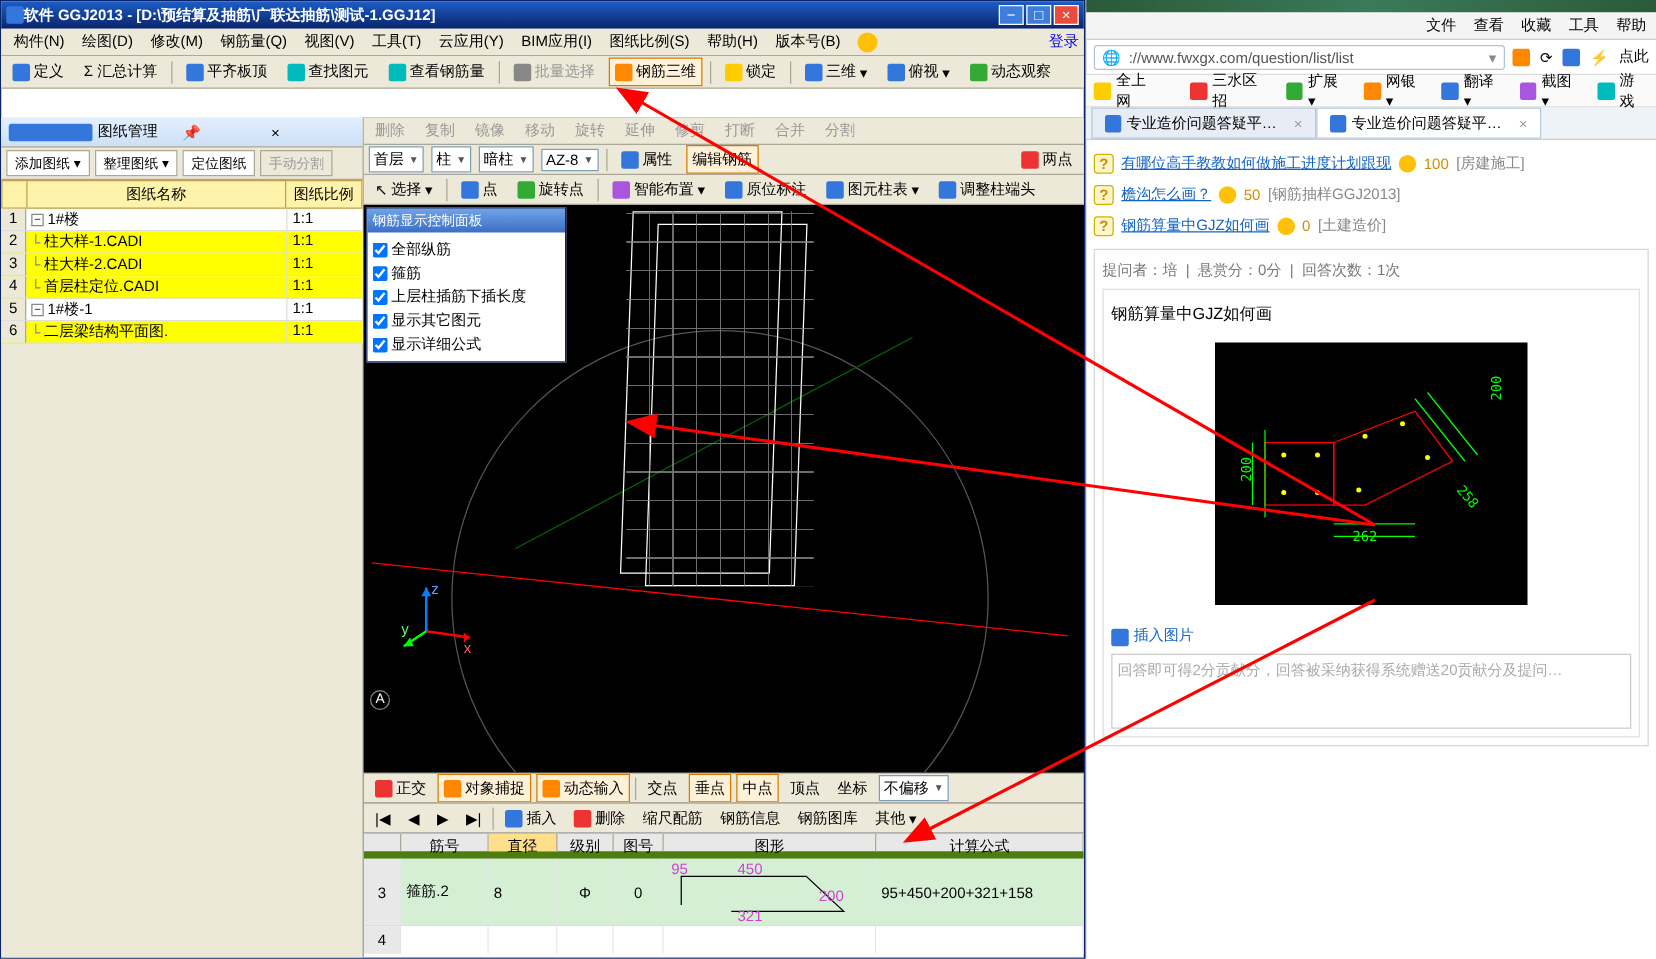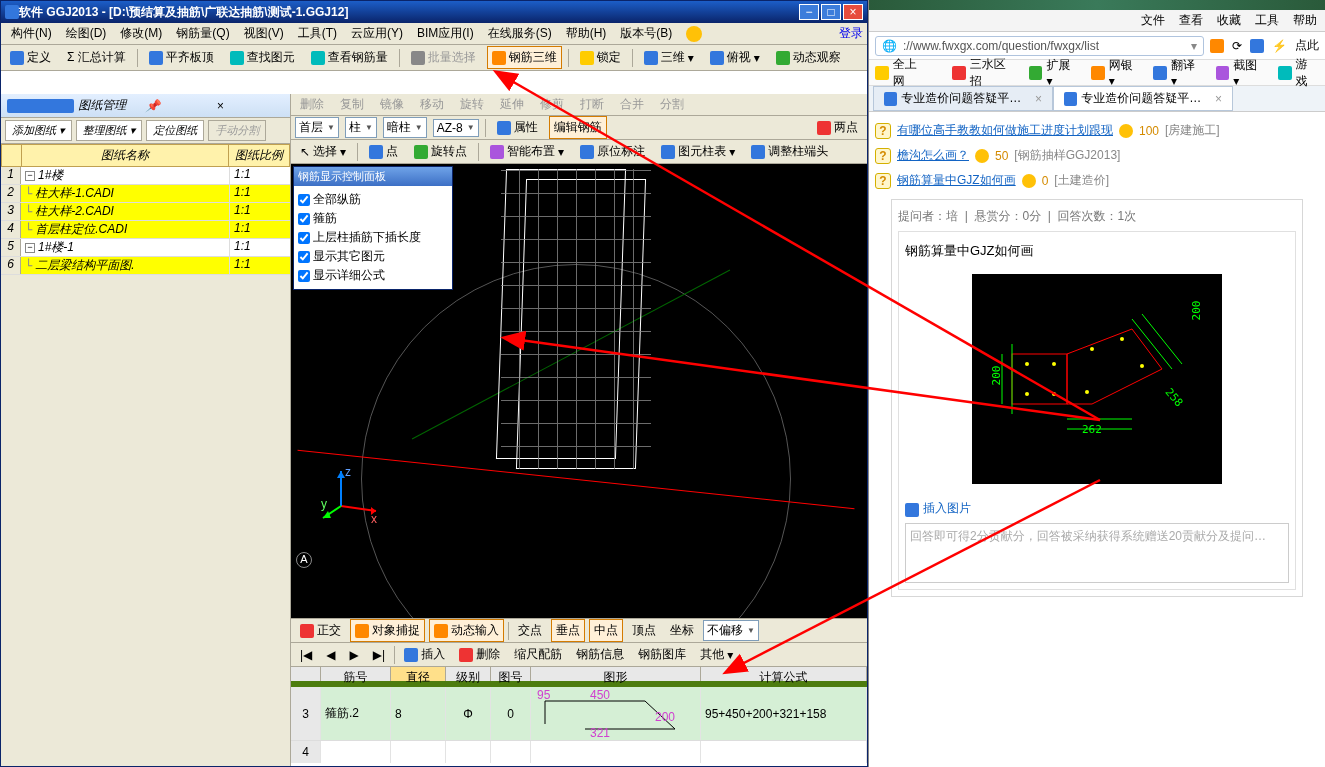--- a/index.html
+++ b/index.html
@@ -17,21 +17,21 @@
 .login-link { margin-left:auto; color:#0000ee; cursor:pointer; }
 .duck-icon { width:16px; height:16px; background:#ffc107; border-radius:50%; margin-left:6px; }
 
 .toolbar { background:#ece9d8; height:26px; display:flex; align-items:center; padding:0 4px; gap:6px; border-bottom:1px solid #aca899; }
 .tb-btn { display:flex; align-items:center; gap:3px; padding:2px 4px; cursor:pointer; border:1px solid transparent; }
 .tb-btn.highlight { border:1px solid #d47b00; background:#fff0d8; }
 .tb-btn.disabled { color:#999; }
 .tb-sep { width:1px; height:18px; background:#aca899; }
 
 
-.left-panel { position:absolute; left:0; top:93px; width:290px; bottom:0; background:#ece9d8; border-right:1px solid #aca899;font-style:italic; }
+.left-panel { position:absolute; left:0; top:93px; width:290px; bottom:0; background:#ece9d8; border-right:1px solid #aca899; }
 .panel-title { background:linear-gradient(#e3efff,#cde0f5); padding:3px 6px; border-bottom:1px solid #aca899; display:flex; align-items:center; }
 .panel-title span { flex:1; }
 .tabs-row { display:flex; background:#ece9d8; border-bottom:1px solid #aca899; }
 .tab { padding:3px 8px; border:1px solid #aca899; border-bottom:none; background:#fff; cursor:pointer; margin-right:-1px; }
 .tab.inactive { background:#ece9d8; }
 .sub-toolbar { display:flex; padding:2px 4px; gap:4px; border-bottom:1px solid #aca899; }
 .chip { padding:2px 6px; border:1px solid #aca899; background:#fff; cursor:pointer; font-size:11px; }
 .chip.disabled { color:#999; background:#ece9d8; }
 .drawing-grid { background:#fff; }
 .grid-header { display:flex; background:#fff2ab; border:1px solid #c0a050; }
@@ -92,21 +92,21 @@
 .br-tab { padding:3px 10px; border:1px solid #b7c7da; background:#fff; font-size:12px; cursor:pointer; display:flex; align-items:center; gap:4px; max-width:180px; white-space:nowrap; overflow:hidden; }
 .br-tab.inactive { background:#e6edf5; }
 .br-tab .tx { overflow:hidden; text-overflow:ellipsis; }
 .br-tab .close { color:#999; }
 .br-body { padding:6px; }
 .q-row { display:flex; align-items:center; gap:6px; padding:4px 0; font-size:13px; }
 .q-icon { width:16px; height:16px; border:1px solid #d4b000; background:#fff6cc; color:#d48b00; border-radius:3px; text-align:center; line-height:14px; font-weight:bold; }
 .q-link { color:#1364c4; text-decoration:underline; cursor:pointer; }
 .coin { width:14px; height:14px; background:#ffc107; border-radius:50%; display:inline-block; }
 .q-meta { color:#888; font-size:12px; }
-.q-details { border:1px solid #d7d7d7; margin:6px 16px; padding:6px; }
+.q-details { border:1px solid #d7d7d7; margin:6px 0; padding:6px; }
 .detail-row { color:#777; font-size:12px; padding:2px 0; }
 .q-content { border:1px solid #e0e0e0; padding:6px; margin-top:4px; }
 .cad-thumb { width:250px; height:210px; background:#000; margin:10px auto; position:relative; }
 .dim-txt { position:absolute; color:#00ff00; font-size:11px; font-family:monospace; }
 .insert-pic { color:#1364c4; padding:6px 0; display:flex; align-items:flex-end; gap:4px; cursor:pointer; }
 .answer-box { border:1px solid #ccc; height:60px; padding:4px; color:#aaa; font-size:12px; }
 
 
 .arrow-svg { position:absolute; left:0; top:0; width:1325px; height:767px; pointer-events:none; z-index:100; }
 
@@ -132,21 +132,21 @@
 
   <div class="menubar">
     <span class="menu-item">构件(N)</span>
     <span class="menu-item">绘图(D)</span>
     <span class="menu-item">修改(M)</span>
     <span class="menu-item">钢筋量(Q)</span>
     <span class="menu-item">视图(V)</span>
     <span class="menu-item">工具(T)</span>
     <span class="menu-item">云应用(Y)</span>
     <span class="menu-item">BIM应用(I)</span>
-    <span class="menu-item">在线服务(S)</span>
+    <span class="menu-item">图纸比例(S)</span>
     <span class="menu-item">帮助(H)</span>
     <span class="menu-item">版本号(B)</span>
     <span class="duck-icon"></span>
     <span class="login-link">登录</span>
   </div>
 
   <div class="toolbar">
     <span class="tb-btn">
         <span class="sq ic-blue"></span>
         <span>定义</span>
@@ -531,21 +531,21 @@
   <div class="br-menubar">
     <span style="cursor:pointer">文件</span>
     <span style="cursor:pointer">查看</span>
     <span style="cursor:pointer">收藏</span>
     <span style="cursor:pointer">工具</span>
     <span style="cursor:pointer">帮助</span>
   </div>
   <div class="br-addr">
     <div class="addr-box">
       <span>🌐</span>
-      <span style="flex:1;color:#555">://www.fwxgx.com/question/fwxgx/list</span>
+      <span style="flex:1;color:#555">://www.fwxgx.com/question/list/list</span>
       <span style="color:#888">▾</span>
     </div>
     <div class="addr-icons">
       <span class="sq ic-orange"></span>
       <span>⟳</span>
       <span class="sq ic-blue"></span>
       <span>⚡</span>
       <span>点此</span>
     </div>
   </div>

